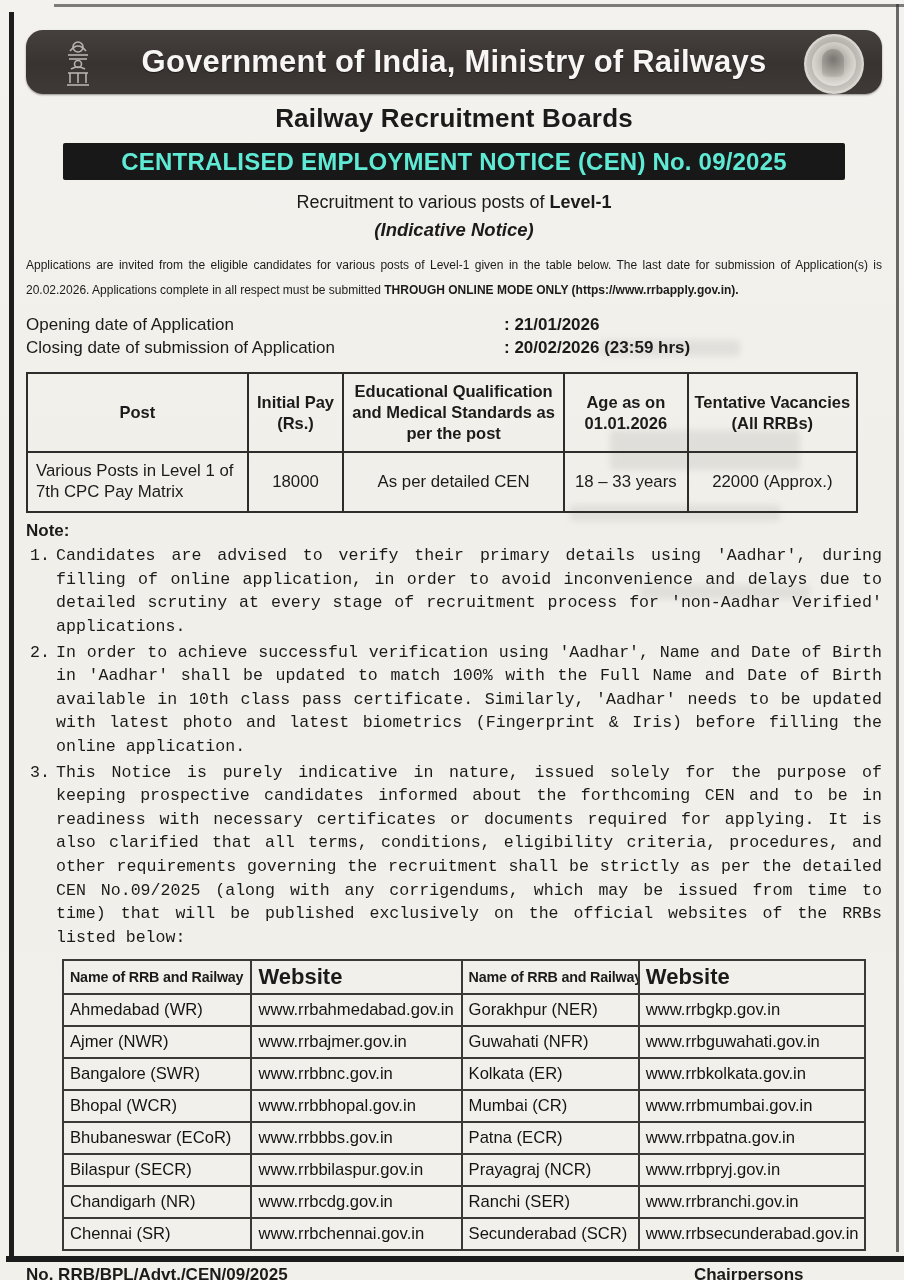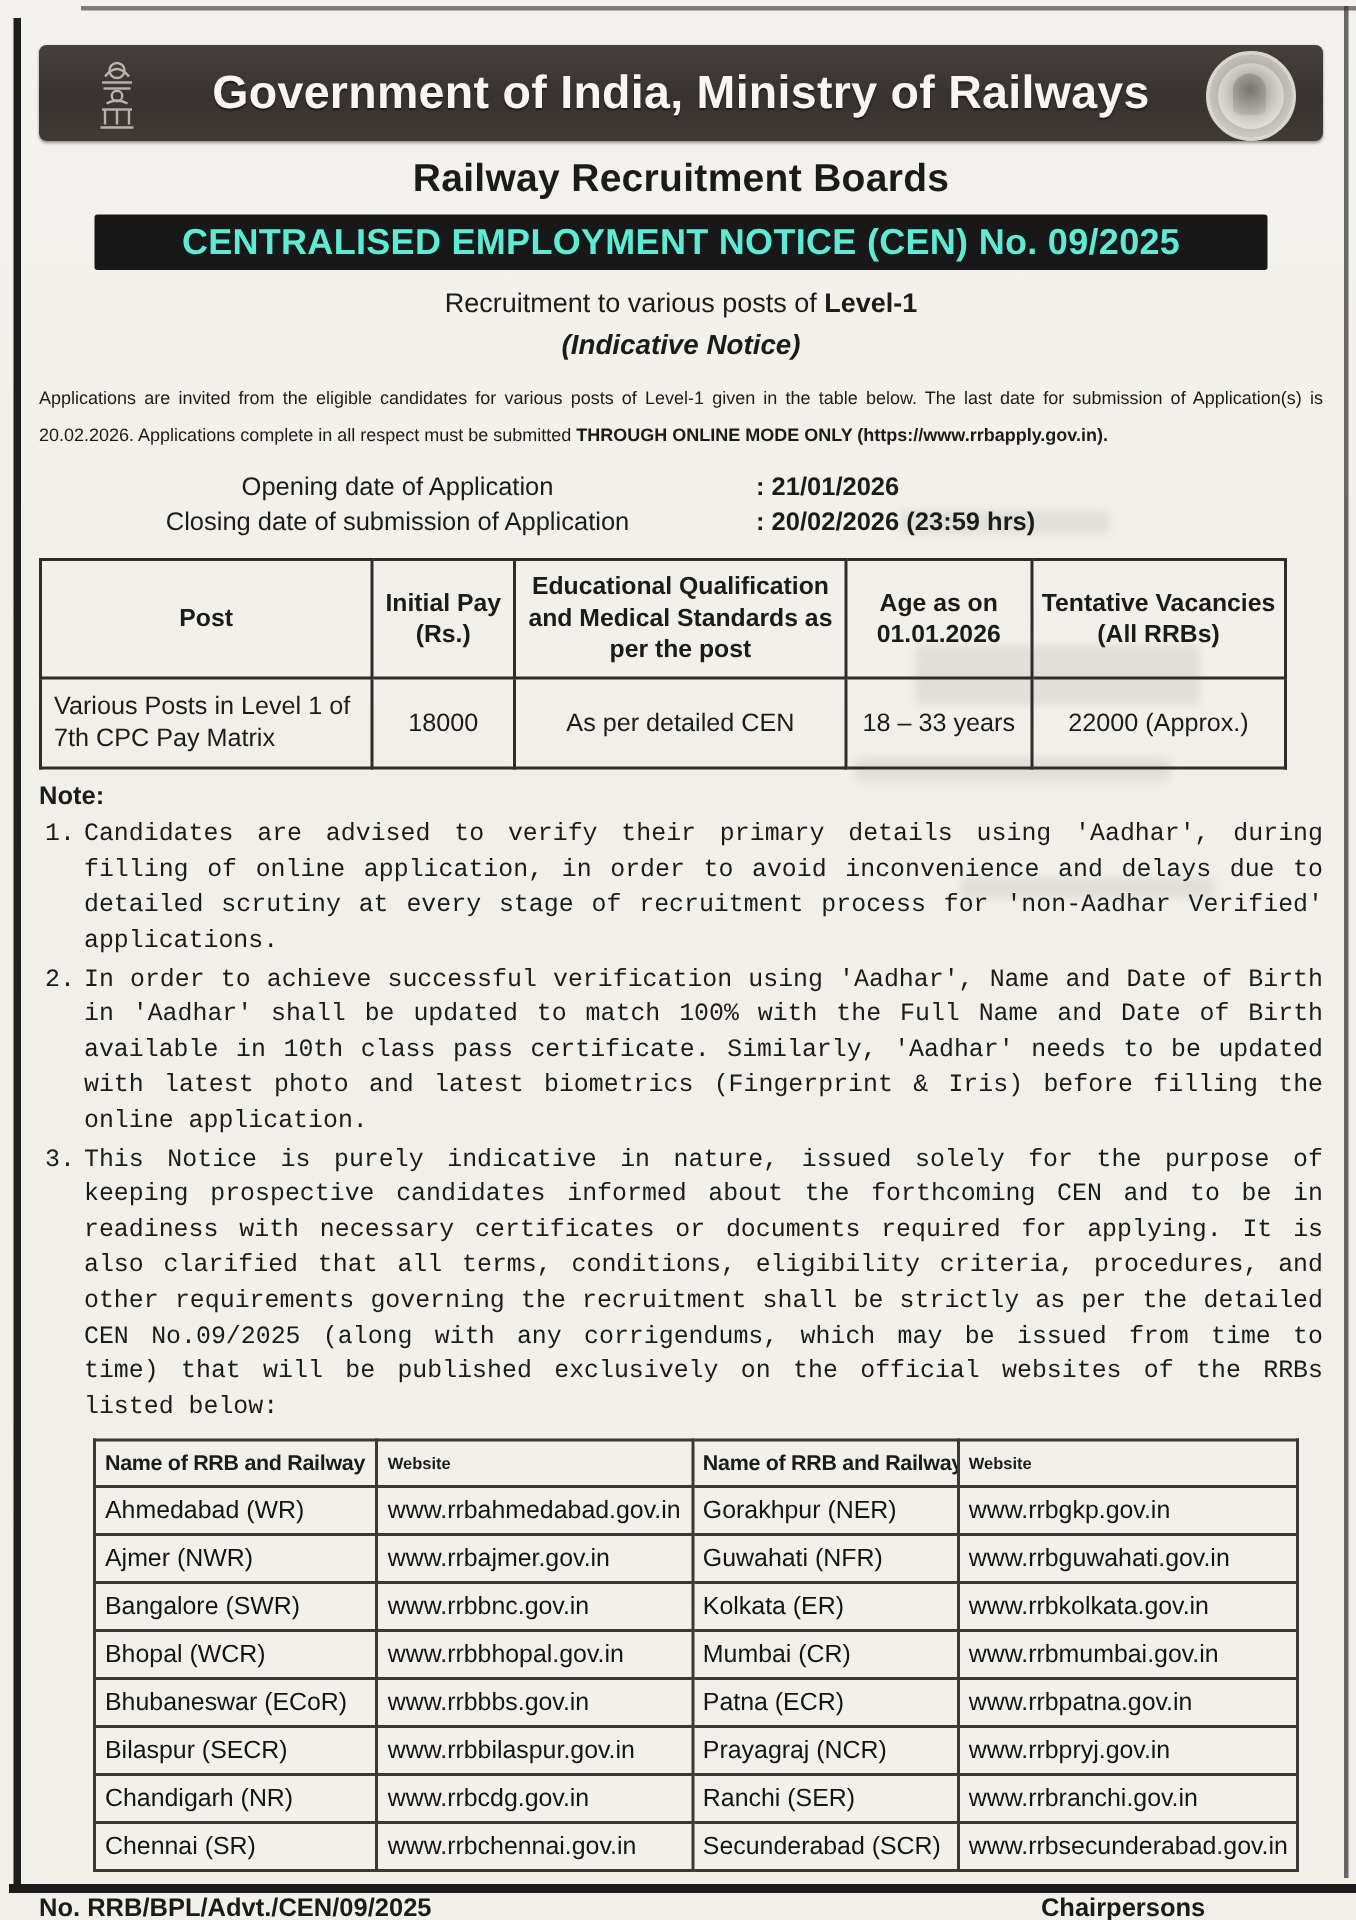--- a/index.html
+++ b/index.html
@@ -16,21 +16,21 @@
   .edge-right{position:absolute;right:5px;top:4px;width:3px;height:1248px;background:#3a3a3a;opacity:.75;}
   .edge-top{position:absolute;left:54px;top:4px;width:850px;height:3px;background:#4a4a4a;opacity:.7;}
   .edge-bottom{position:absolute;left:6px;top:1256px;width:898px;height:6px;background:#1b1b1b;}
 
   .content{position:absolute;left:26px;top:0;width:856px;}
 
   
   .gov-bar{
     margin-top:30px;height:64px;
     background:linear-gradient(180deg,#45403d,#383230 55%,#403a37);
-    border-radius:5px;
+    border-radius:17px;
     display:flex;align-items:center;justify-content:center;
     position:relative;
     box-shadow:0 1px 2px rgba(0,0,0,.4);
   }
   .gov-bar .title{color:#f7f6f4;font-size:31px;font-weight:bold;letter-spacing:.2px;text-shadow:0 1px 1px rgba(0,0,0,.5);}
   .emblem{position:absolute;left:34px;top:7px;width:36px;height:52px;opacity:.85;}
   .seal{
     position:absolute;right:18px;top:4px;width:56px;height:56px;border-radius:50%;
     background:radial-gradient(circle at 50% 45%, #8d8a85 0%, #c9c6c0 38%, #efece7 70%, #f3f1ec 100%);
     border:2px solid #d8d5cf;
@@ -46,21 +46,21 @@
     display:flex;align-items:center;justify-content:center;border-radius:2px;
   }
   .notice-bar span{color:#5eead4;font-size:24px;font-weight:bold;letter-spacing:.2px;}
 
   .subject{text-align:center;font-size:18px;margin-top:12px;}
   .subject b{font-size:18px;}
   .subject-sub{text-align:center;font-size:18.5px;font-weight:bold;font-style:italic;margin-top:6px;}
 
   .intro{font-size:12px;line-height:24.5px;text-align:justify;margin:12px 0 4px 0;}
 
-  .dates{margin-top:11px;font-size:17px;text-align:center;}
+  .dates{margin-top:11px;font-size:17px;}
   .date-row{display:flex;line-height:23px;}
   .date-row .dl{width:478px;}
   .date-row b{white-space:pre;}
 
   
   table{border-collapse:collapse;}
   .vacancy{width:832px;margin-top:13px;table-layout:fixed;}
   .vacancy th,.vacancy td{border:2px solid #2e2d2c;}
   .vacancy th{font-size:16.5px;font-weight:bold;padding:7px 3px;line-height:1.28;text-align:center;vertical-align:middle;}
   .vacancy td{font-size:16.8px;padding:8px 5px;vertical-align:middle;text-align:center;line-height:1.25;}
@@ -70,21 +70,21 @@
   ol.notes{margin:3px 0 0 0;padding:0;list-style:none;counter-reset:n;}
   ol.notes li{
     counter-increment:n;position:relative;padding-left:30px;
     font-size:16.6px;line-height:23.6px;text-align:justify;margin-top:2px;font-family:Liberation Mono, monospace;
   }
   ol.notes li::before{content:counter(n) ".";position:absolute;left:4px;top:0;}
 
   
   .rrb{width:804px;margin-top:10px;table-layout:fixed;margin-left:36px;}
   .rrb th,.rrb td{border:2px solid #3a3938;text-align:left;overflow:hidden;white-space:nowrap;}
-  .rrb th{font-size:11px;font-weight:bold;padding:3px 6px;height:23px;}
+  .rrb th{font-size:22px;font-weight:bold;padding:3px 6px;height:23px;}
   .rrb th.small{font-size:14.3px;letter-spacing:-0.2px;}
   .rrb td{font-size:16.6px;font-weight:500;padding:3px 6px;height:24px;color:#141414;}
 
   .footer-row{display:flex;justify-content:space-between;margin-top:12px;}
   .footer-left{font-size:17px;font-weight:600;line-height:24px;}
   .footer-right{font-size:17px;font-weight:600;line-height:24px;text-align:center;margin-right:18px;}
 
   .beware{
     margin:8px auto 0 auto;width:848px;height:33px;background:#161616;border-radius:2px;
     display:flex;align-items:center;justify-content:center;

